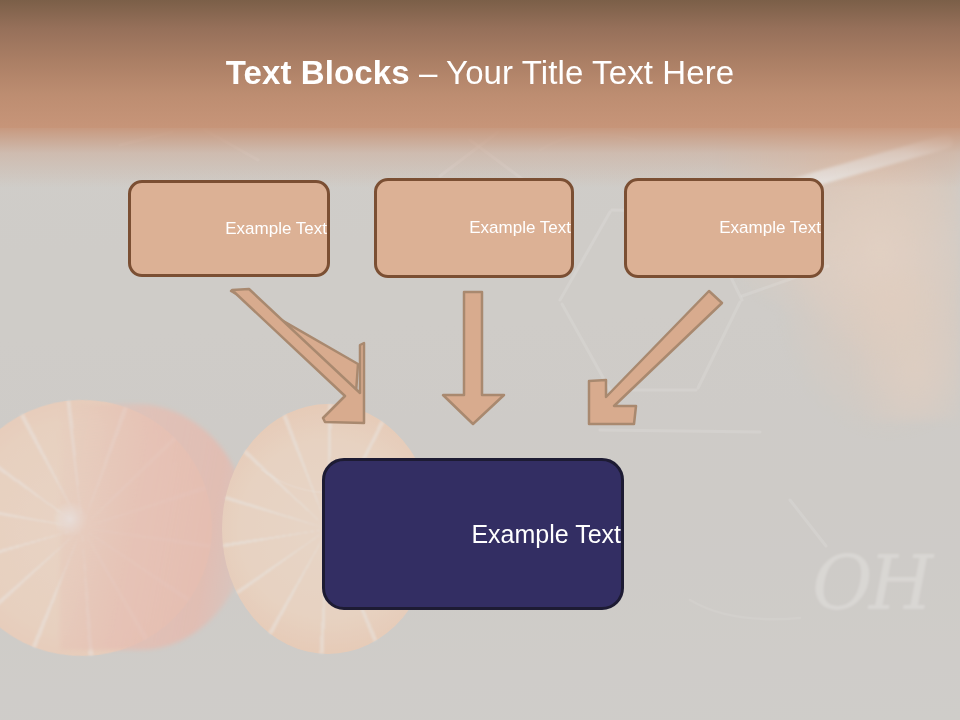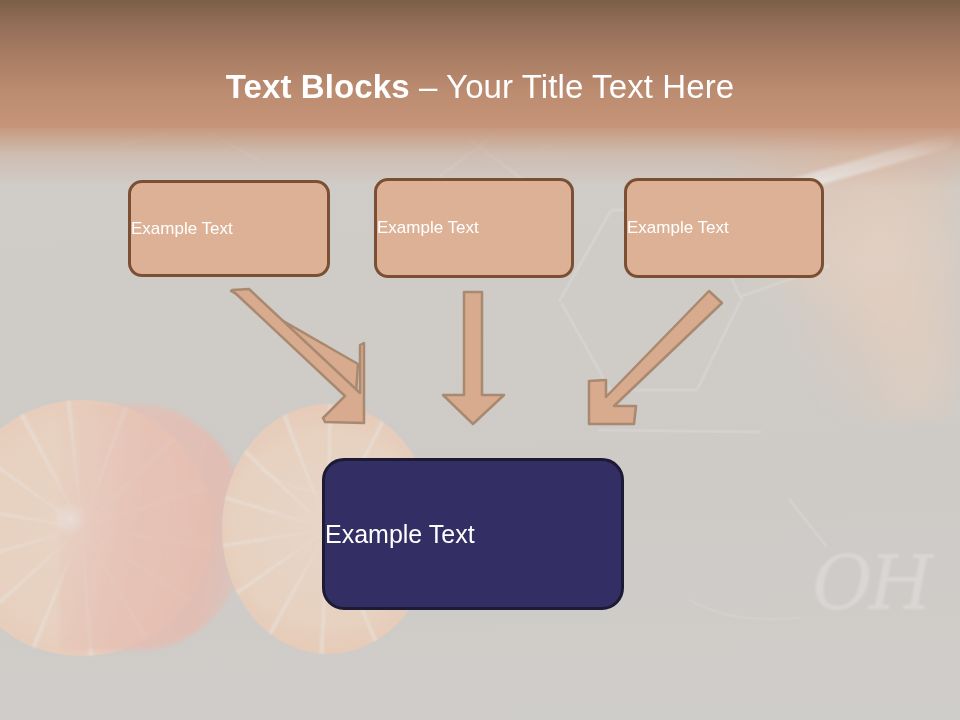--- a/index.html
+++ b/index.html
@@ -127,39 +127,39 @@
     background: linear-gradient(180deg, #7b5f48 0%, #96705a 22%, #ab7f65 48%, #bd8d71 74%, #c79579 100%);
   }
   .header-fade {
     position: absolute;
     left: 0; top: 128px;
     width: 960px; height: 60px;
     background: linear-gradient(180deg, rgba(199,149,121,0.92) 0%, rgba(205,170,150,0.5) 42%, rgba(208,205,201,0.0) 100%);
   }
   .title {
     position: absolute;
-    left: 0; top: 68px;
+    left: 0; top: 54px;
     width: 960px;
     text-align: center;
     font-size: 33px;
     color: #ffffff;
     font-family: "Liberation Sans", sans-serif;
     letter-spacing: 0.1px;
     white-space: nowrap;
   }
   .title .bold { font-weight: bold; }
   .title .light { font-weight: normal; }
 
   
   .box {
     position: absolute;
     box-sizing: border-box;
     display: flex;
     align-items: center;
-    justify-content: flex-start;
+    justify-content: flex-end;
     color: #ffffff;
     user-select: none;
   }
   .box-top {
     background: #dcb195;
     border: 3px solid #7b4f33;
     border-radius: 14px;
     font-size: 17px;
   }
   .box-1 { left: 128px; top: 180px; width: 202px; height: 97px; }

